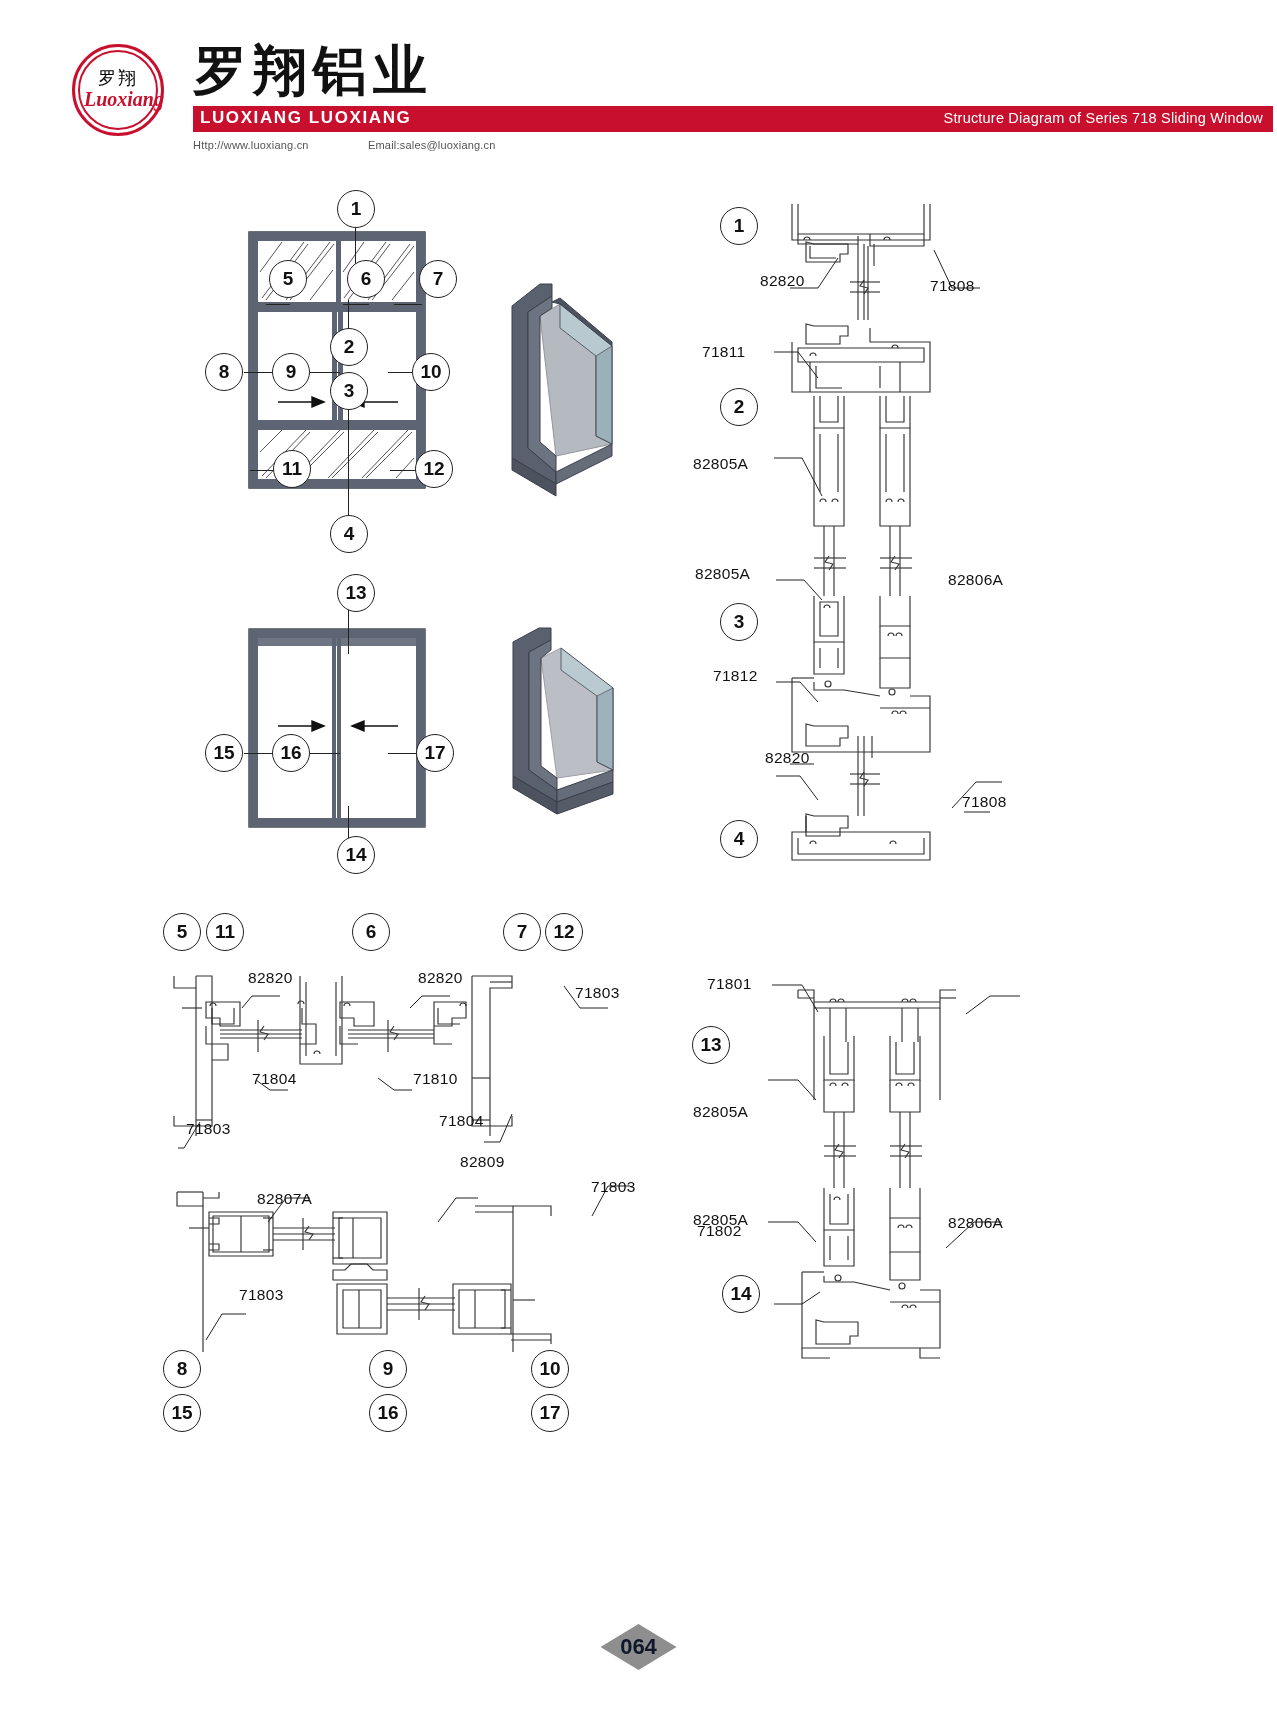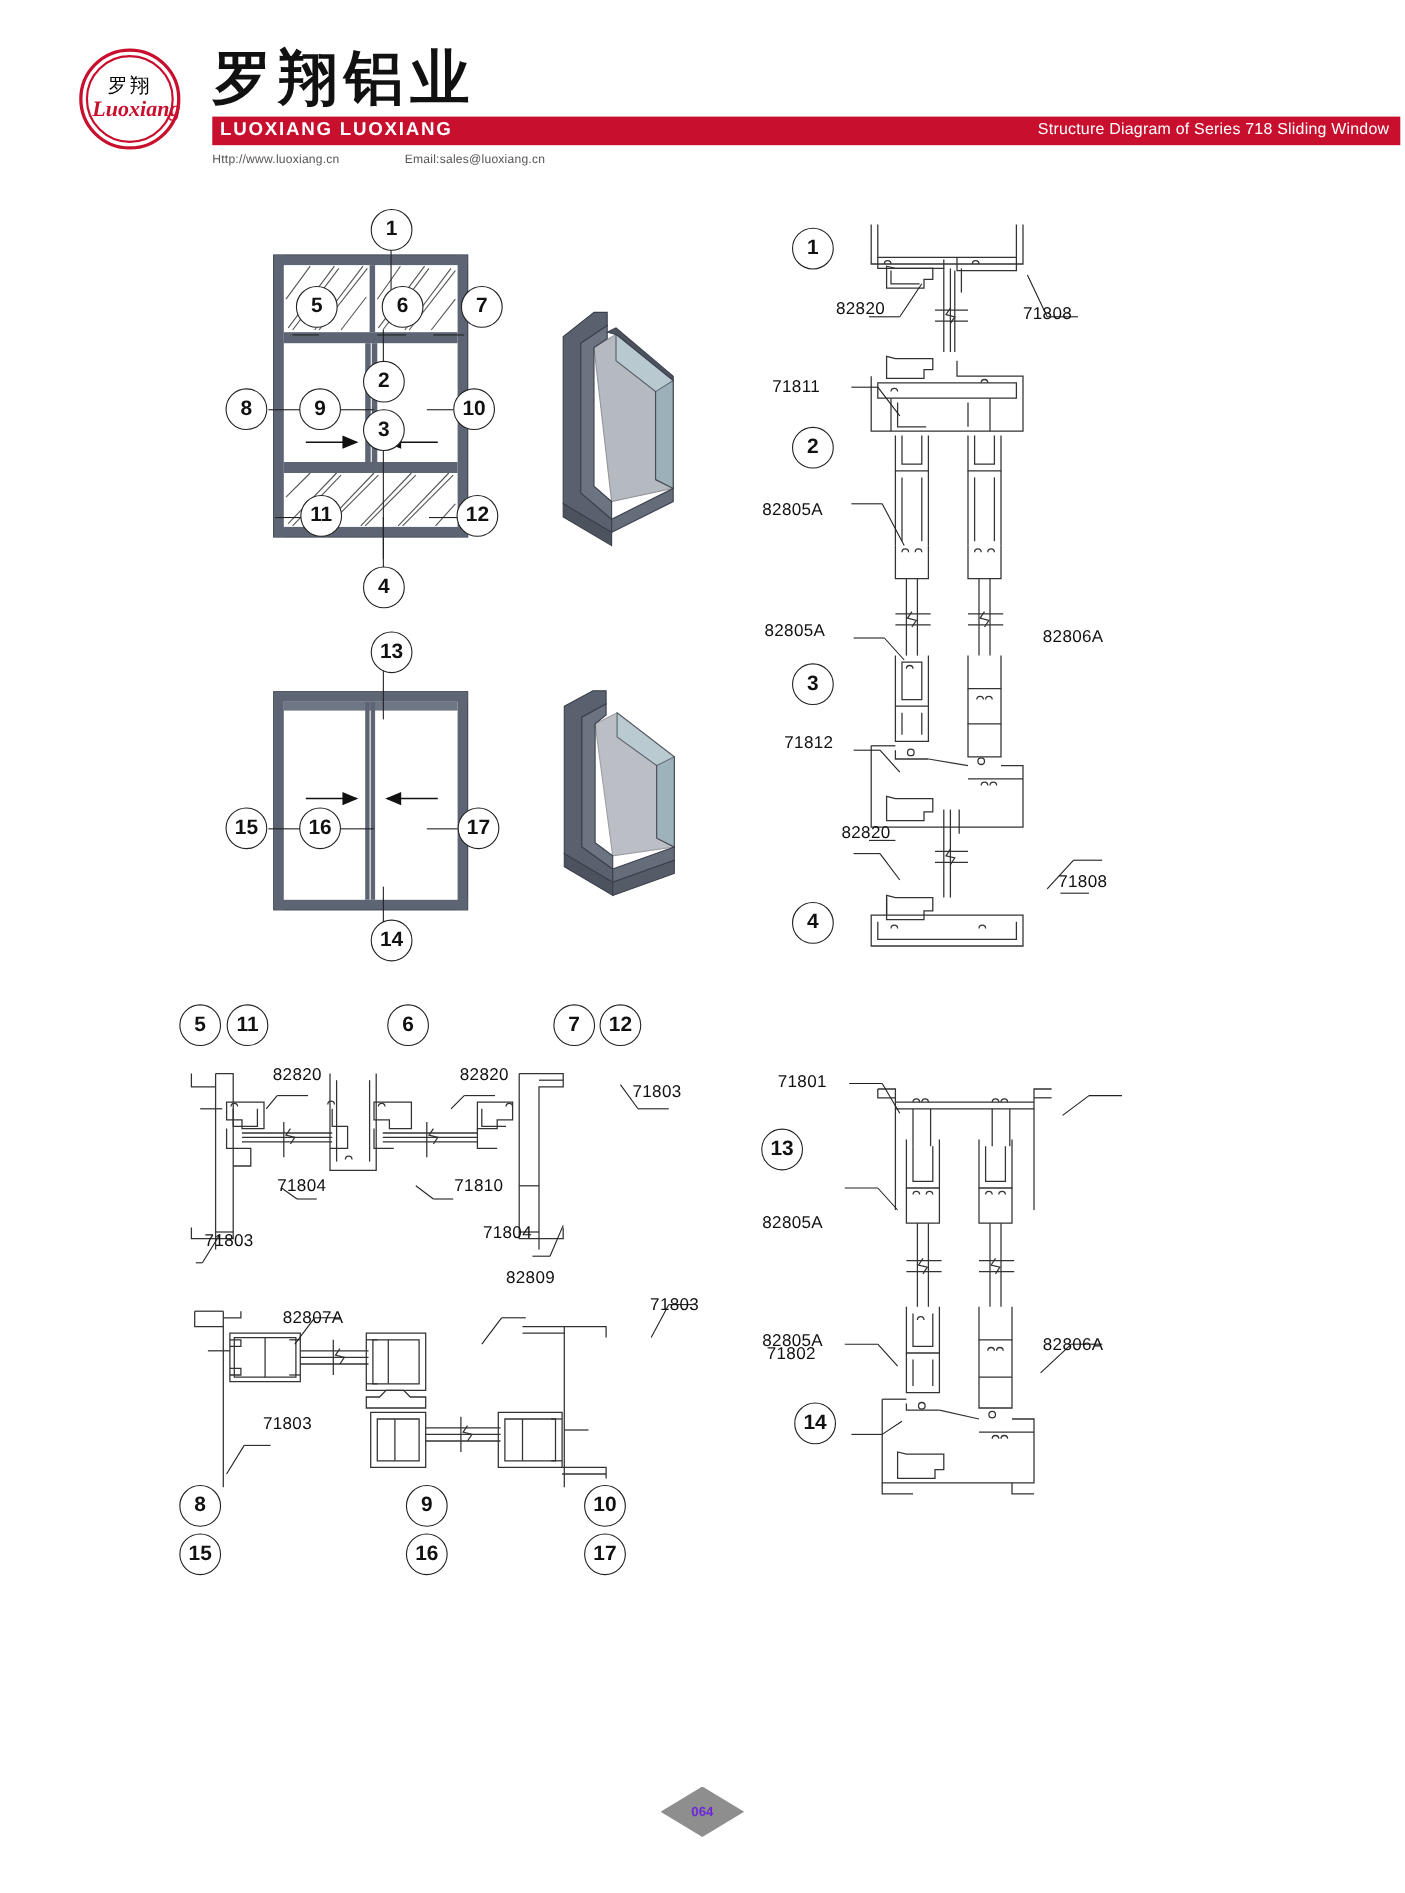--- a/index.html
+++ b/index.html
@@ -84,21 +84,21 @@
   #footer-page{
     position:absolute; left:50%; transform:translateX(-50%);
     top:1624px; width:76px; height:46px;
   }
   #footer-page .dia{
     position:absolute; inset:0; background:#8e8e8e;
     clip-path:polygon(50% 0, 100% 50%, 50% 100%, 0 50%);
   }
   #footer-page .num{
     position:absolute; inset:0; display:flex; align-items:center;
-    justify-content:center; color:#6d28d9; font-size:12px; font-weight:bold;
+    justify-content:center; color:#0f172a; font-size:22px; font-weight:bold;
   }
 </style>
 </head>
 <body>
 
 <div id="header">
 
   <div id="logo-seal">
     <div class="ring-outer"></div>
     <div class="ring-inner"></div>

